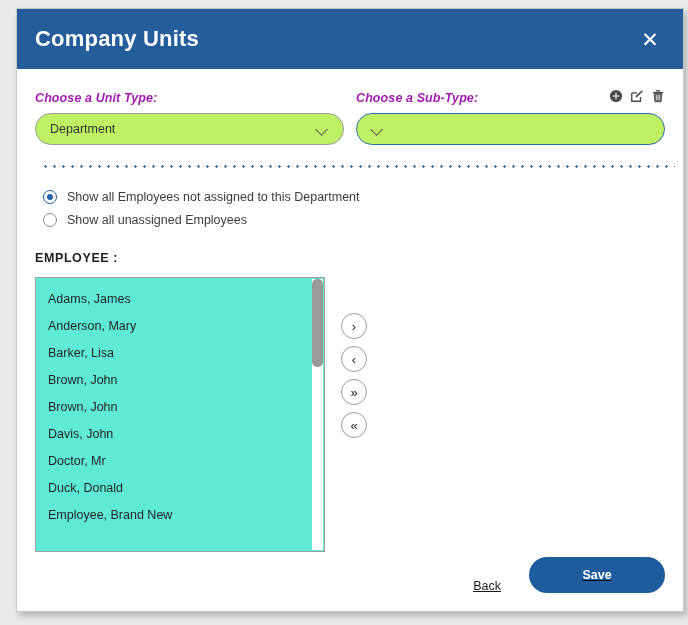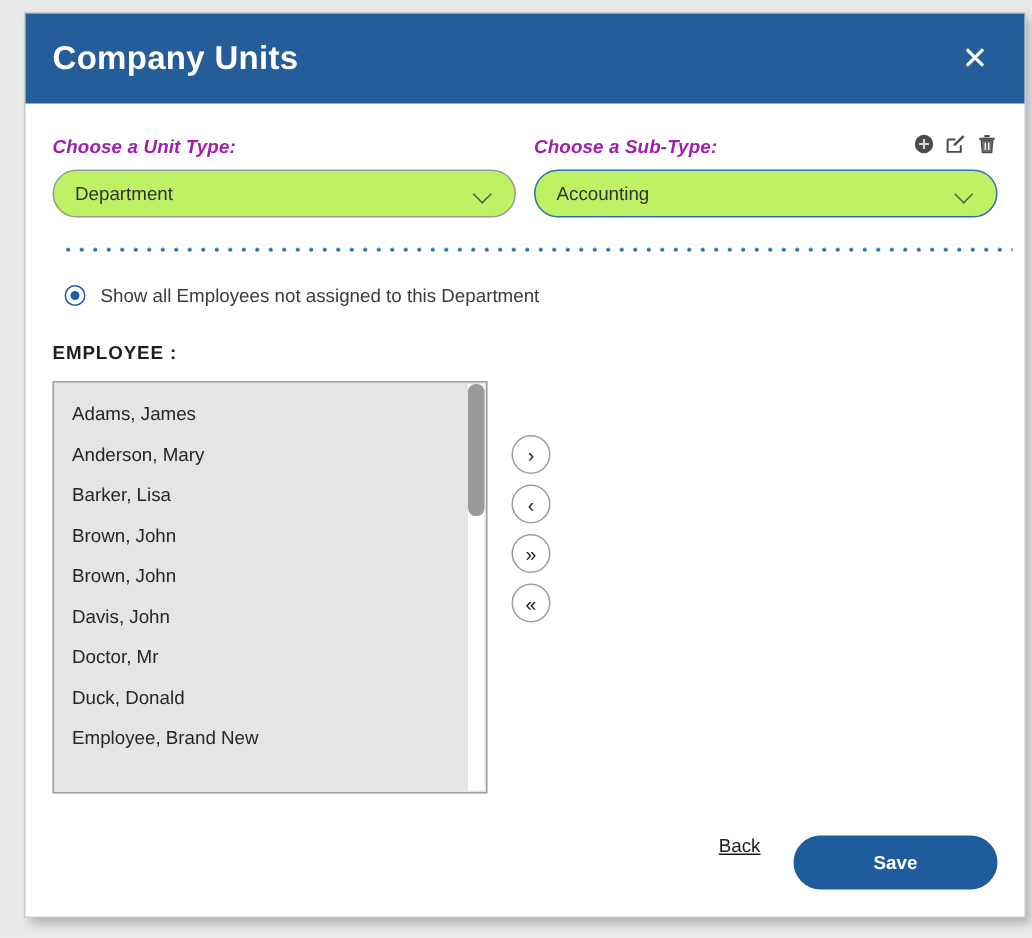--- a/index.html
+++ b/index.html
@@ -179,21 +179,21 @@
     font-size: 12.5px;
     font-weight: bold;
     letter-spacing: .6px;
     color: #1e1e1e;
     margin-bottom: 12px;
   }
 
   .listbox {
     height: 275px;
     border: 1px solid #a0a0a0;
-    background: #e5e5e5;
+    background: #5eead4;
     position: relative;
     overflow: hidden;
   }
   .list-items {
     padding: 8px 0 0 0;
     height: 100%;
   }
   .list-item {
     font-size: 12.5px;
     color: #262626;
@@ -245,22 +245,23 @@
     font-family: "Liberation Sans", sans-serif;
     padding: 0;
   }
 
   
   .footer {
     position: absolute;
     right: 18px;
     bottom: 18px;
     display: flex;
-    align-items: flex-start;
-    gap: 22px;
+    align-items: flex-end;
+    gap: 28px;
+    text-decoration: underline;
   }
   .back-link {
     font-size: 12.5px;
     color: #1a1a1a;
     text-decoration: underline;
     cursor: pointer;
     font-weight: 500;
   }
   .save-btn {
     width: 136px;
@@ -314,33 +315,36 @@
           <svg class="ic" viewBox="0 0 16 16">
             <rect x="2.2" y="3.2" width="11.6" height="1.6" fill="#4a4a4a"></rect>
             <rect x="6" y="1.2" width="4" height="1.6" fill="#4a4a4a"></rect>
             <path d="M3.6 5.2 L12.4 5.2 L11.5 14.6 L4.5 14.6 Z" fill="#6d6d6d" stroke="#4a4a4a" stroke-width="1"></path>
             <rect x="6.2" y="7" width="1" height="5.6" fill="#ffffff"></rect>
             <rect x="8.8" y="7" width="1" height="5.6" fill="#ffffff"></rect>
           </svg>
         </div>
 
         <div class="select focused">
-          <span class="value">Accounting</span>
           <span class="chev"></span>
         </div>
       </div>
 
     </div>
 
     <div class="divider"></div>
 
     <div class="radios">
       <label class="radio-row">
         <span class="radio on"></span>
         <span class="radio-label">Show all Employees not assigned to this Department</span>
+      </label>
+      <label class="radio-row">
+        <span class="radio"></span>
+        <span class="radio-label">Show all unassigned Employees</span>
       </label>
     </div>
 
     <div class="lists">
 
       <div class="list-col left">
         <div class="list-heading">EMPLOYEE :</div>
         <div class="listbox">
           <div class="list-items" id="available-list">
               <div class="list-item">Adams, James</div>

